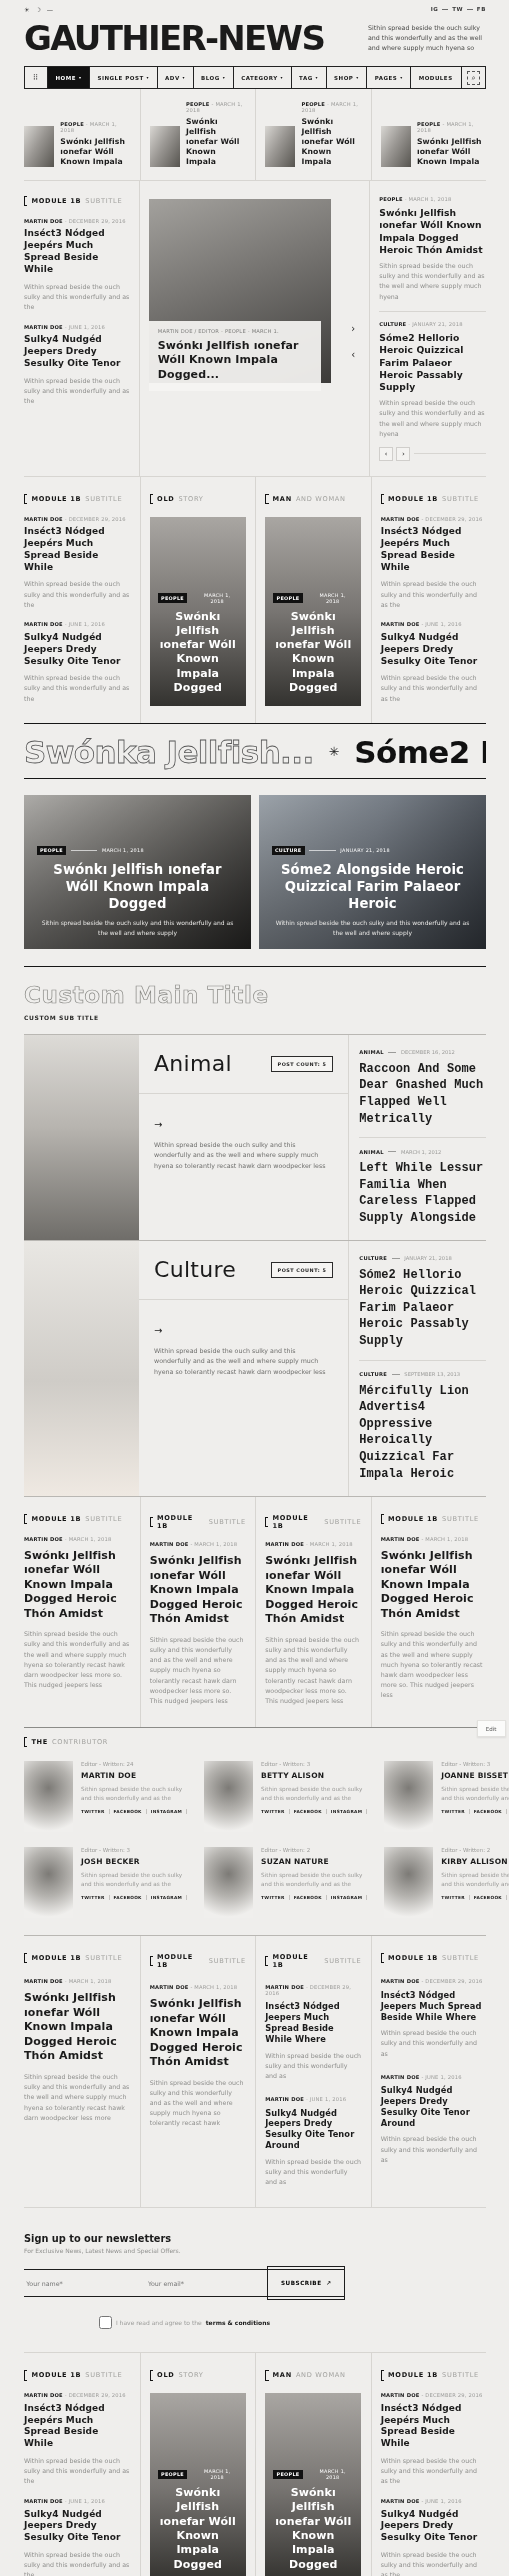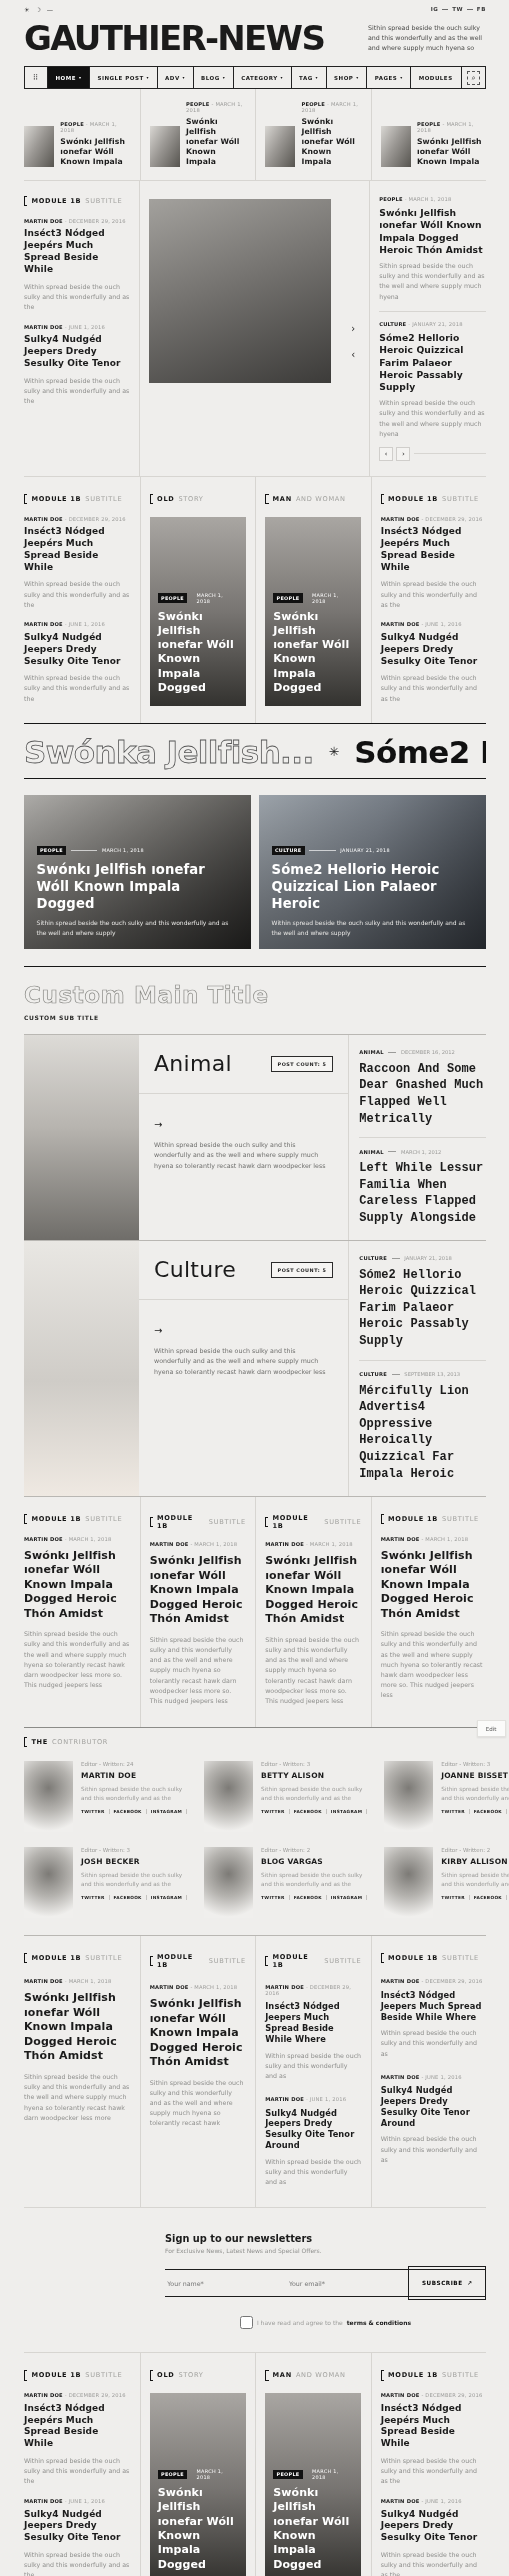--- a/index.html
+++ b/index.html
@@ -79,21 +79,21 @@
   .r1-post .post-title { font-size:9.2px; margin:5.2px 0 5.2px;}
   .r1-nav { display:flex; gap:3.4px; align-items:center; margin-top:8px;}
   .r1-nav .sq { width:13.8px; height:13.8px; border:0.6px solid #d0cecb; background:#f4f3f1; display:flex; align-items:center; justify-content:center; font-size:6.9px;}
   .r1-nav .tail { flex:1; border-top:0.6px solid #d7d5d1;}
 
   
   .rowA { border-top:0.6px solid #d7d5d1; margin-top:0; }
   .rowA > div { padding-top:17px; padding-bottom:17px;}
   .img-card { margin-top:12.6px; position:relative;}
   .img-card .ph { width:100%; height:189px; }
-  .overlay { position:absolute; left:8px; right:8px; bottom:10.3px; color:#fff;}
+  .overlay { position:absolute; left:8px; right:8px; bottom:10.3px; color:#fff;text-align:center;}
   .chiprow { display:flex; align-items:center; gap:4.6px; font-size:4.9px; letter-spacing:0.3px;}
   .chip { background:#111; color:#fff; padding:1.7px 3.4px; font-weight:bold;}
   .chipline { flex:1; border-top:0.6px solid rgba(255,255,255,.65); max-width:26.4px;}
   .ov-title { font-size:11px; font-weight:bold; line-height:1.3; margin-top:5.7px; letter-spacing:0.1px;}
 
   
   .marquee { border-top:1.1px solid #161616; border-bottom:1.1px solid #161616; margin:0 24px; padding:10.3px 0 8px; overflow:hidden; white-space:nowrap; display:flex; align-items:center; gap:15px;}
   .mq-outline { font-size:31px; font-weight:bold; letter-spacing:-0.6px; color:transparent; -webkit-text-stroke:0.8px #555; }
   .mq-star { font-size:12.6px; color:#222;}
   .mq-solid { font-size:31px; font-weight:bold; letter-spacing:-0.6px; color:#111;}
@@ -147,21 +147,21 @@
   .c-links span:first-child{ padding-left:0;}
 
   
   .row4 { border-top:0.6px solid #b9b7b3;}
   .row4 > div { padding-top:17px; padding-bottom:19.5px;}
   .row4 .big-title { font-size:11px; margin:6.9px 0 8px;}
   .row4 .sm-title { font-size:8.3px; margin:5.2px 0 5.7px;}
   .row4 .mini-post{ margin-top:15px;}
 
   
-  .newsletter { padding:25px 0 23px; display:flex; flex-direction:column; align-items:flex-end; border-top:0.6px solid #d7d5d1;}
+  .newsletter { padding:25px 0 23px; display:flex; flex-direction:column; align-items:flex-start; border-top:0.6px solid #d7d5d1;}
   .nl-inner { width:321px; }
   .nl-title { font-size:9.8px; font-weight:bold;}
   .nl-sub { font-size:6px; color:#8f8f8d; margin-top:3.4px;}
   .nl-form { display:flex; margin-top:15px; border-top:1.1px solid #1d1d1d; border-bottom:0.6px solid #1d1d1d; align-items:stretch; position:relative;}
   .nl-form input[type=text] { flex:1; border:none; background:transparent; padding:9.2px 2.3px; font-size:6.3px; color:#444; outline:none; font-family:inherit;}
   .nl-btn { border:0.6px solid #1d1d1d; background:transparent; margin:-4.6px 0; padding:0 12.6px; font-size:5.7px; font-weight:bold; letter-spacing:0.5px; display:flex; align-items:center; gap:4.6px; cursor:pointer; font-family:inherit;}
   .nl-terms { display:flex; align-items:center; gap:4px; justify-content:center; margin-top:19.5px; font-size:6px; color:#9b9b99;}
   .nl-terms b { color:#1b1b1b;}
 
   
@@ -286,20 +286,24 @@
       </div>
       <div class="mini-post">
         <div class="meta"><b>MARTIN DOE</b> <span>-</span> <span>JUNE 1, 2016</span></div>
         <div class="post-title mini-title">Sulky4 Nudgéd Jeepers Dredy Sesulky Oite Tenor</div>
         <div class="excerpt">Within spread beside the ouch sulky and this wonderfully and as the</div>
       </div>
     </div>
     <div>
       <div class="carousel-stage">
         <div class="ph ph-carousel"></div>
+        <div class="carousel-cap">
+          <div class="meta">MARTIN DOE / EDITOR - PEOPLE - MARCH 1.</div>
+          <div class="post-title car-title">Swónkı Jellfish ıonefar Wóll Known Impala Dogged...</div>
+        </div>
         <div class="car-arrows">
           <span>›</span>
           <span>‹</span>
         </div>
       </div>
     </div>
     <div>
       <div class="r1-post">
         <div class="meta"><b>PEOPLE</b> <span>-</span> <span>MARCH 1, 2018</span></div>
         <div class="post-title">Swónkı Jellfish ıonefar Wóll Known Impala Dogged Heroic Thón Amidst</div>
@@ -413,21 +417,21 @@
         <div class="excerpt">Sithin spread beside the ouch sulky and this wonderfully and as the well and where supply</div>
       </div>
     </div>
     <div class="hero ph ph-hero2">
       <div class="overlay">
         <div class="chiprow">
             <span class="chip">CULTURE</span>
             <span class="chipline"></span>
             <span>JANUARY 21, 2018</span>
           </div>
-        <div class="ov-title">Sóme2 Hellorio Heroic Quizzical Lion Palaeor Heroic</div>
+        <div class="ov-title">Sóme2 Alongside Heroic Quizzical Farim Palaeor Heroic</div>
         <div class="excerpt">Within spread beside the ouch sulky and this wonderfully and as the well and where supply</div>
       </div>
     </div>
   </section>
 
   <section class="custom">
     <div class="custom-title">Custom Main Title</div>
     <div class="custom-sub">CUSTOM SUB TITLE</div>
   </section>
 
@@ -607,21 +611,21 @@
               <span>TWITTER</span>
               <span>FACEBOOK</span>
               <span>INSTAGRAM</span>
             </div>
         </div>
       </div>
       <div class="contrib-card">
         <div class="ph ph-portrait"></div>
         <div>
           <div class="c-meta">Editor - Written: 2</div>
-          <div class="c-name">BLOG VARGAS</div>
+          <div class="c-name">SUZAN NATURE</div>
           <div class="c-bio">Sithin spread beside the ouch sulky and this wonderfully and as the</div>
           <div class="c-links">
               <span>TWITTER</span>
               <span>FACEBOOK</span>
               <span>INSTAGRAM</span>
             </div>
         </div>
       </div>
       <div class="contrib-card">
         <div class="ph ph-portrait"></div>

